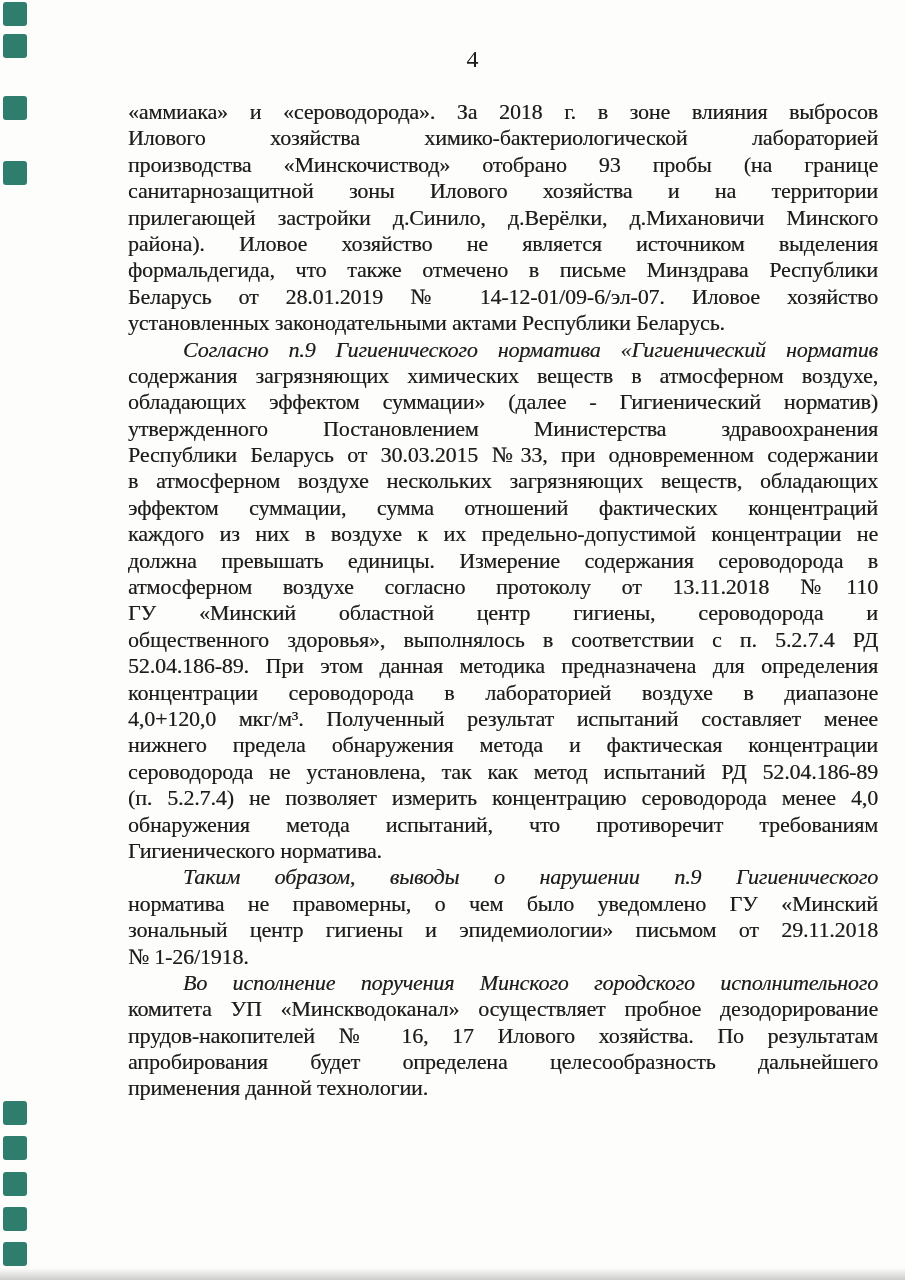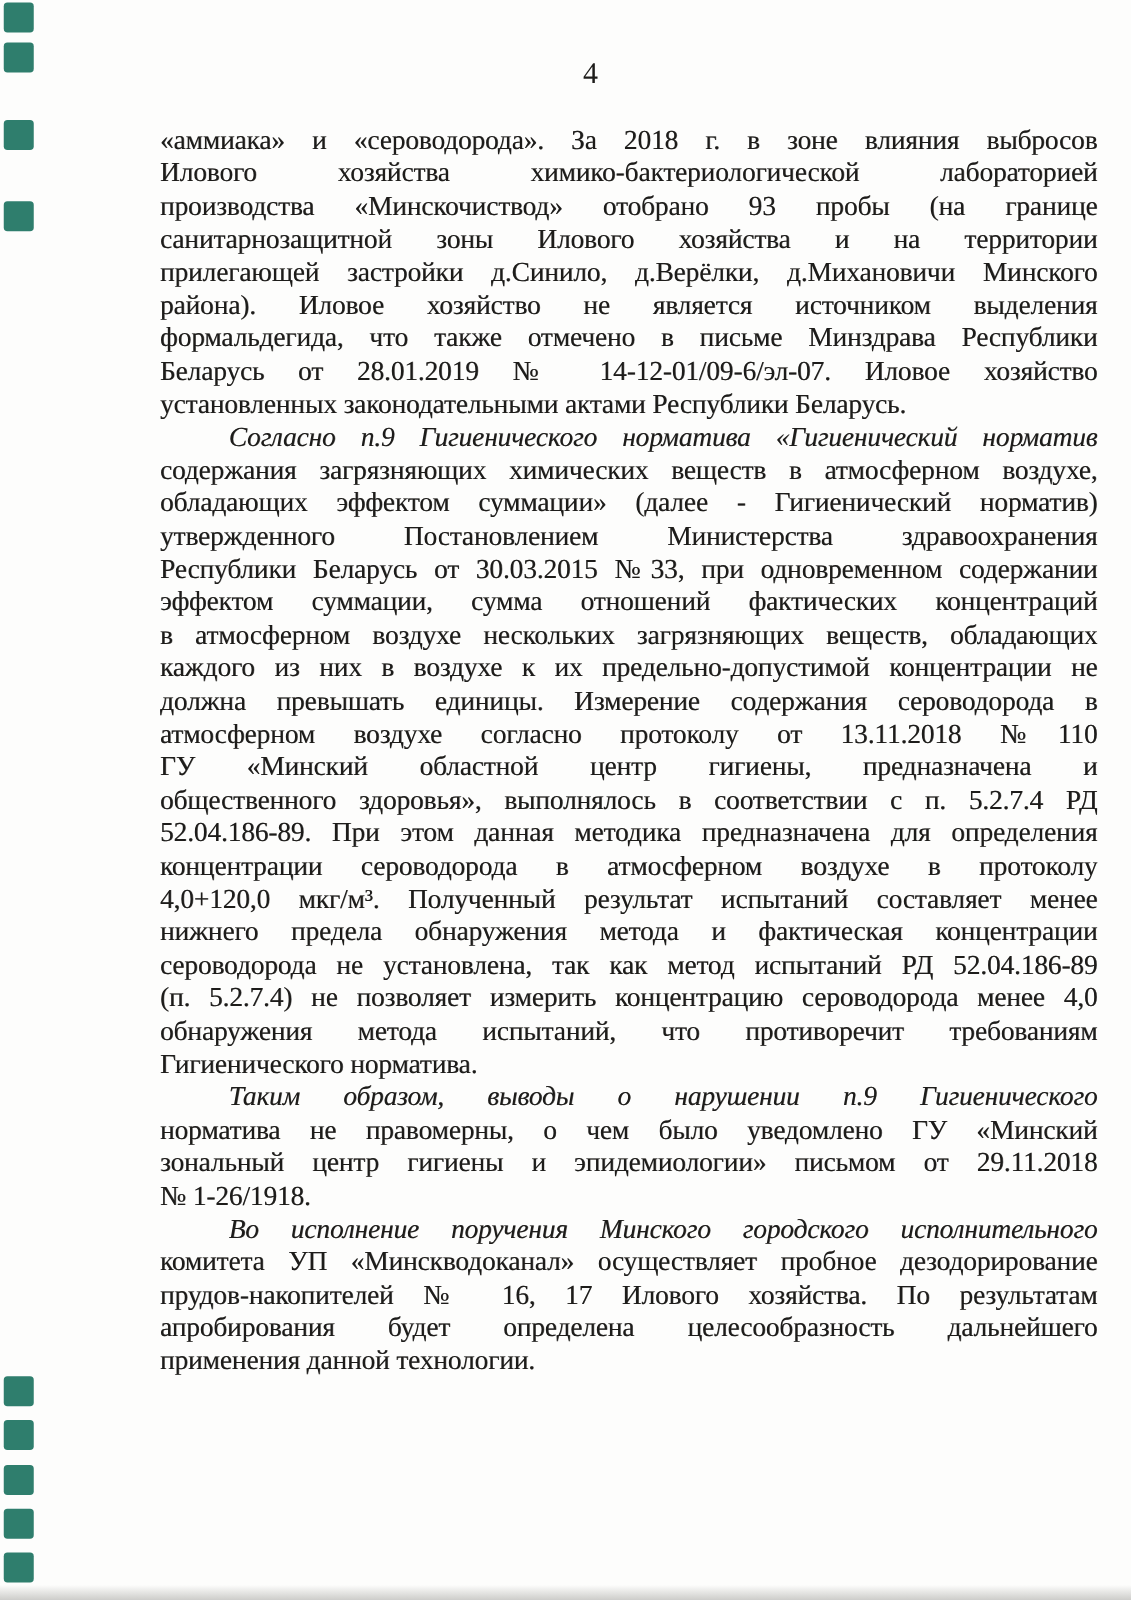--- a/index.html
+++ b/index.html
@@ -67,29 +67,29 @@
       <div class="line">прилегающей застройки д.Синило, д.Верёлки, д.Михановичи Минского</div>
       <div class="line">района). Иловое хозяйство не является источником выделения</div>
       <div class="line">формальдегида, что также отмечено в письме Минздрава Республики</div>
       <div class="line">Беларусь от 28.01.2019 № 14-12-01/09-6/эл-07. Иловое хозяйство</div>
       <div class="line pend">установленных законодательными актами Республики Беларусь.</div>
       <div class="line ind">Согласно п.9 Гигиенического норматива «Гигиенический норматив</div>
       <div class="line">содержания загрязняющих химических веществ в атмосферном воздухе,</div>
       <div class="line">обладающих эффектом суммации» (далее - Гигиенический норматив)</div>
       <div class="line">утвержденного Постановлением Министерства здравоохранения</div>
       <div class="line">Республики Беларусь от 30.03.2015 №33, при одновременном содержании</div>
+      <div class="line">в атмосферном воздухе нескольких загрязняющих веществ, обладающих</div>
       <div class="line">эффектом суммации, сумма отношений фактических концентраций</div>
-      <div class="line">в атмосферном воздухе нескольких загрязняющих веществ, обладающих</div>
       <div class="line">каждого из них в воздухе к их предельно-допустимой концентрации не</div>
       <div class="line">должна превышать единицы. Измерение содержания сероводорода в</div>
       <div class="line">атмосферном воздухе согласно протоколу от 13.11.2018 №110</div>
-      <div class="line">ГУ «Минский областной центр гигиены, предназначена и</div>
+      <div class="line">ГУ «Минский областной центр гигиены, сероводорода и</div>
       <div class="line">общественного здоровья», выполнялось в соответствии с п. 5.2.7.4 РД</div>
       <div class="line">52.04.186-89. При этом данная методика предназначена для определения</div>
-      <div class="line">концентрации сероводорода в атмосферном воздухе в протоколу</div>
+      <div class="line">концентрации сероводорода в лабораторией воздухе в диапазоне</div>
       <div class="line">4,0+120,0 мкг/м³. Полученный результат испытаний составляет менее</div>
       <div class="line">нижнего предела обнаружения метода и фактическая концентрации</div>
       <div class="line">сероводорода не установлена, так как метод испытаний РД 52.04.186-89</div>
       <div class="line">(п. 5.2.7.4) не позволяет измерить концентрацию сероводорода менее 4,0</div>
       <div class="line">обнаружения метода испытаний, что противоречит требованиям</div>
       <div class="line pend">Гигиенического норматива.</div>
       <div class="line ind">Таким образом, выводы о нарушении п.9 Гигиенического</div>
       <div class="line">норматива не правомерны, о чем было уведомлено ГУ «Минский</div>
       <div class="line">зональный центр гигиены и эпидемиологии» письмом от 29.11.2018</div>
       <div class="line pend">№ 1-26/1918.</div>

